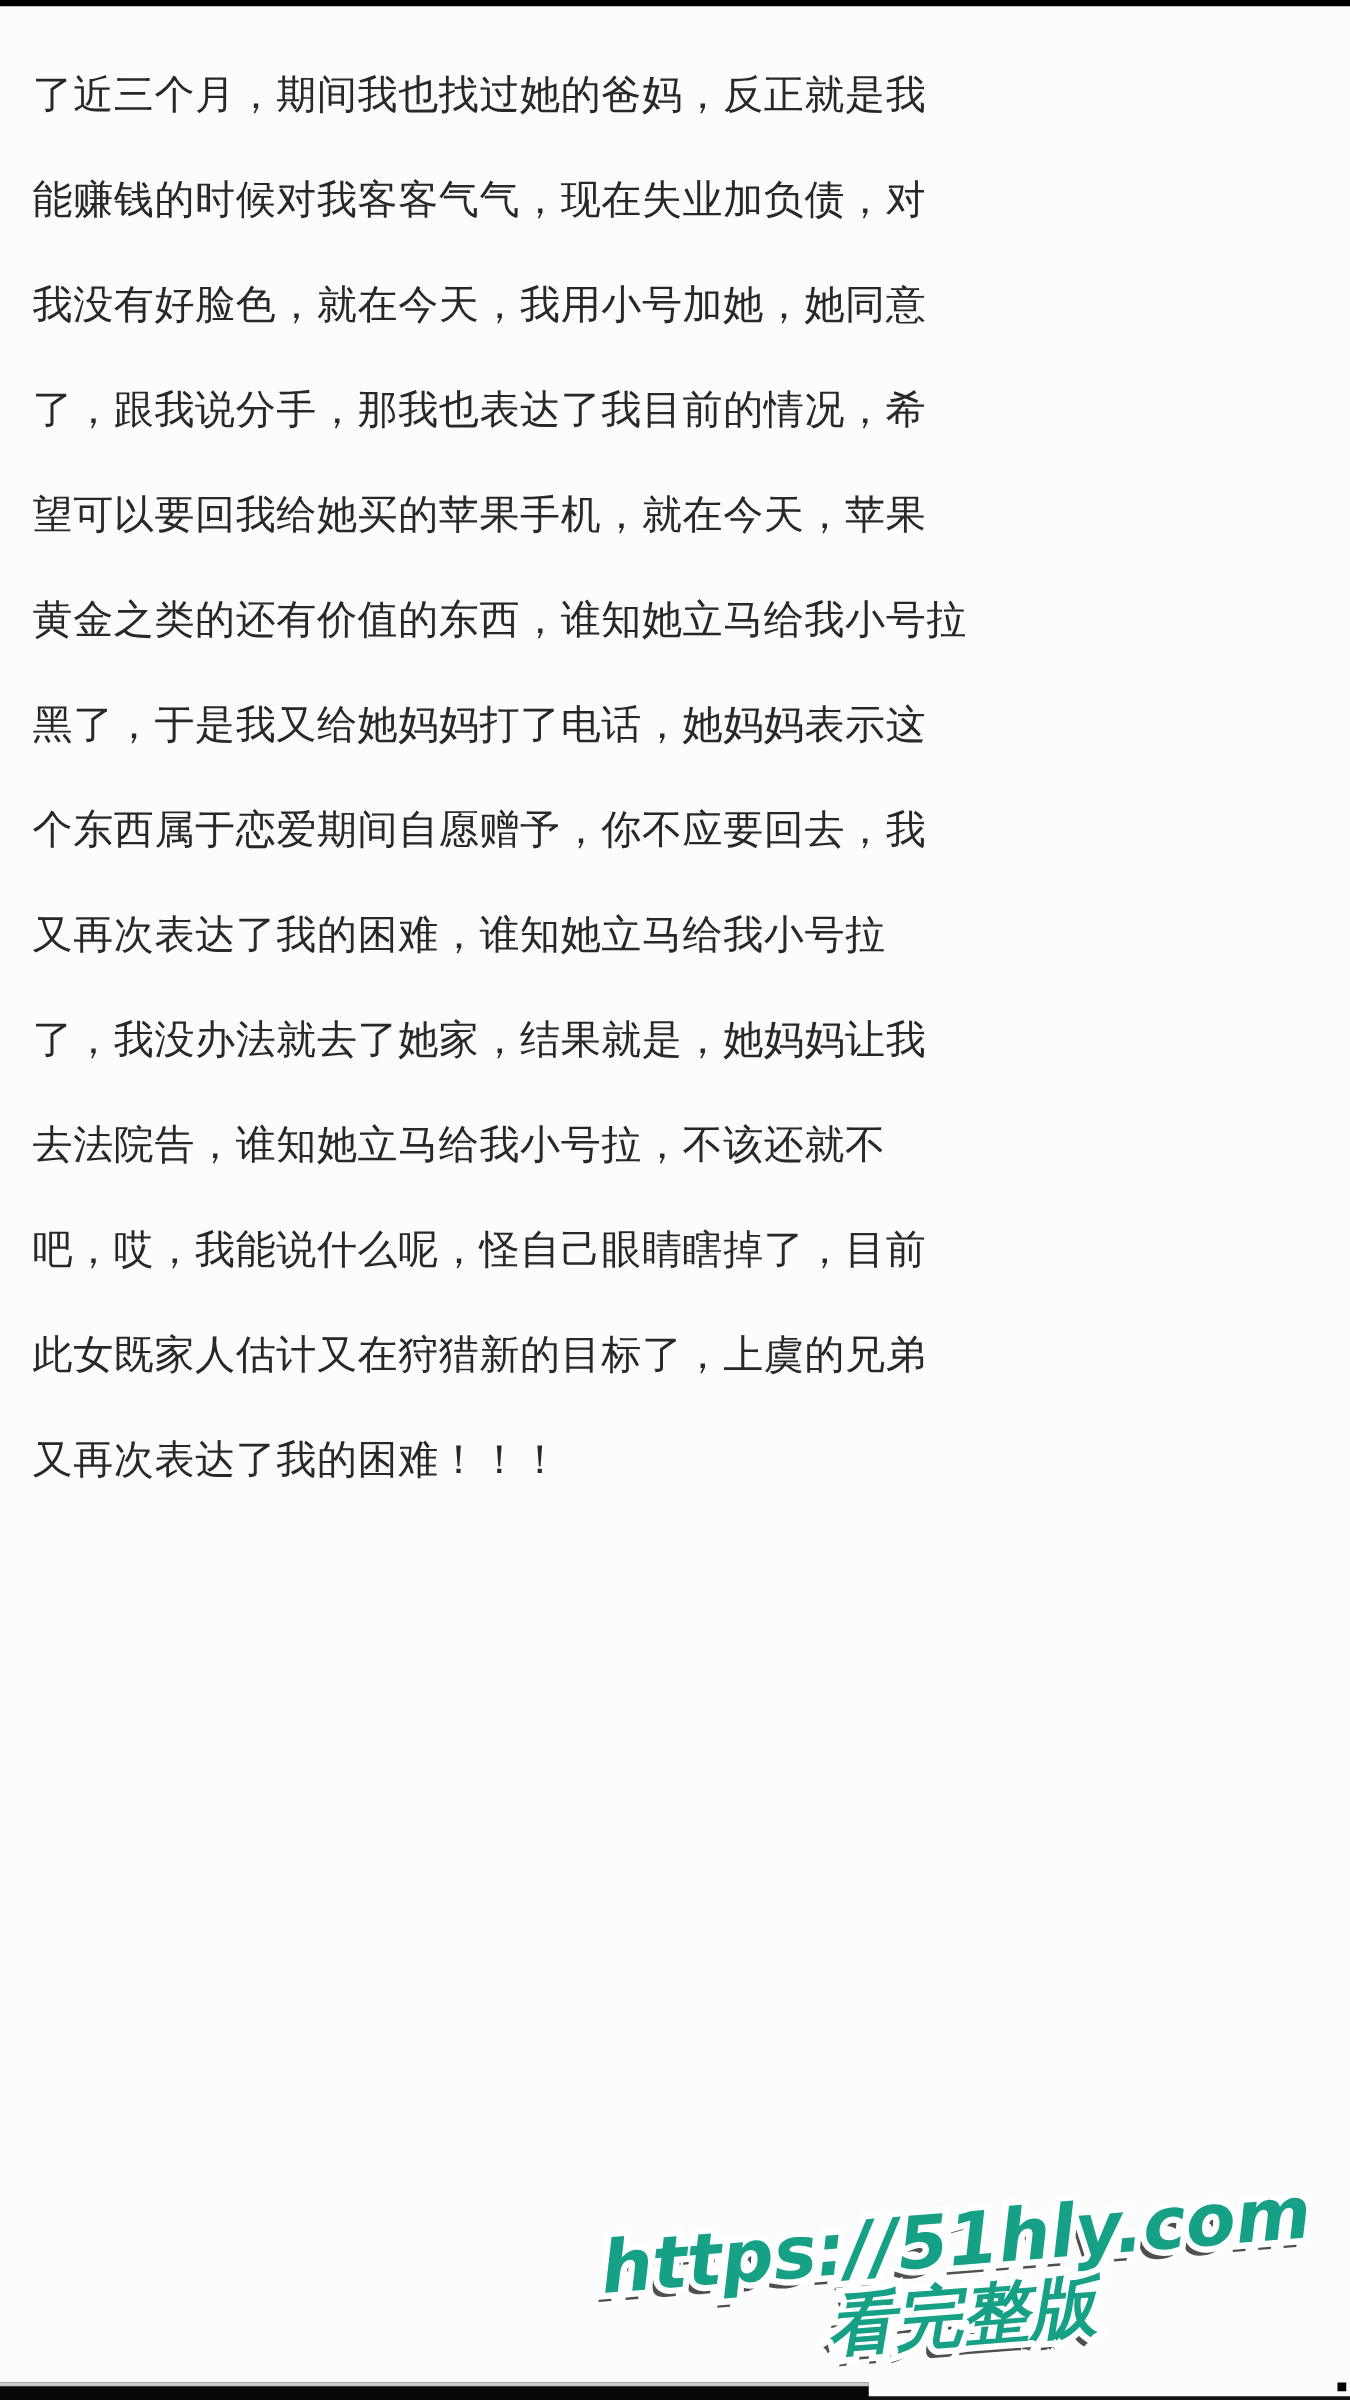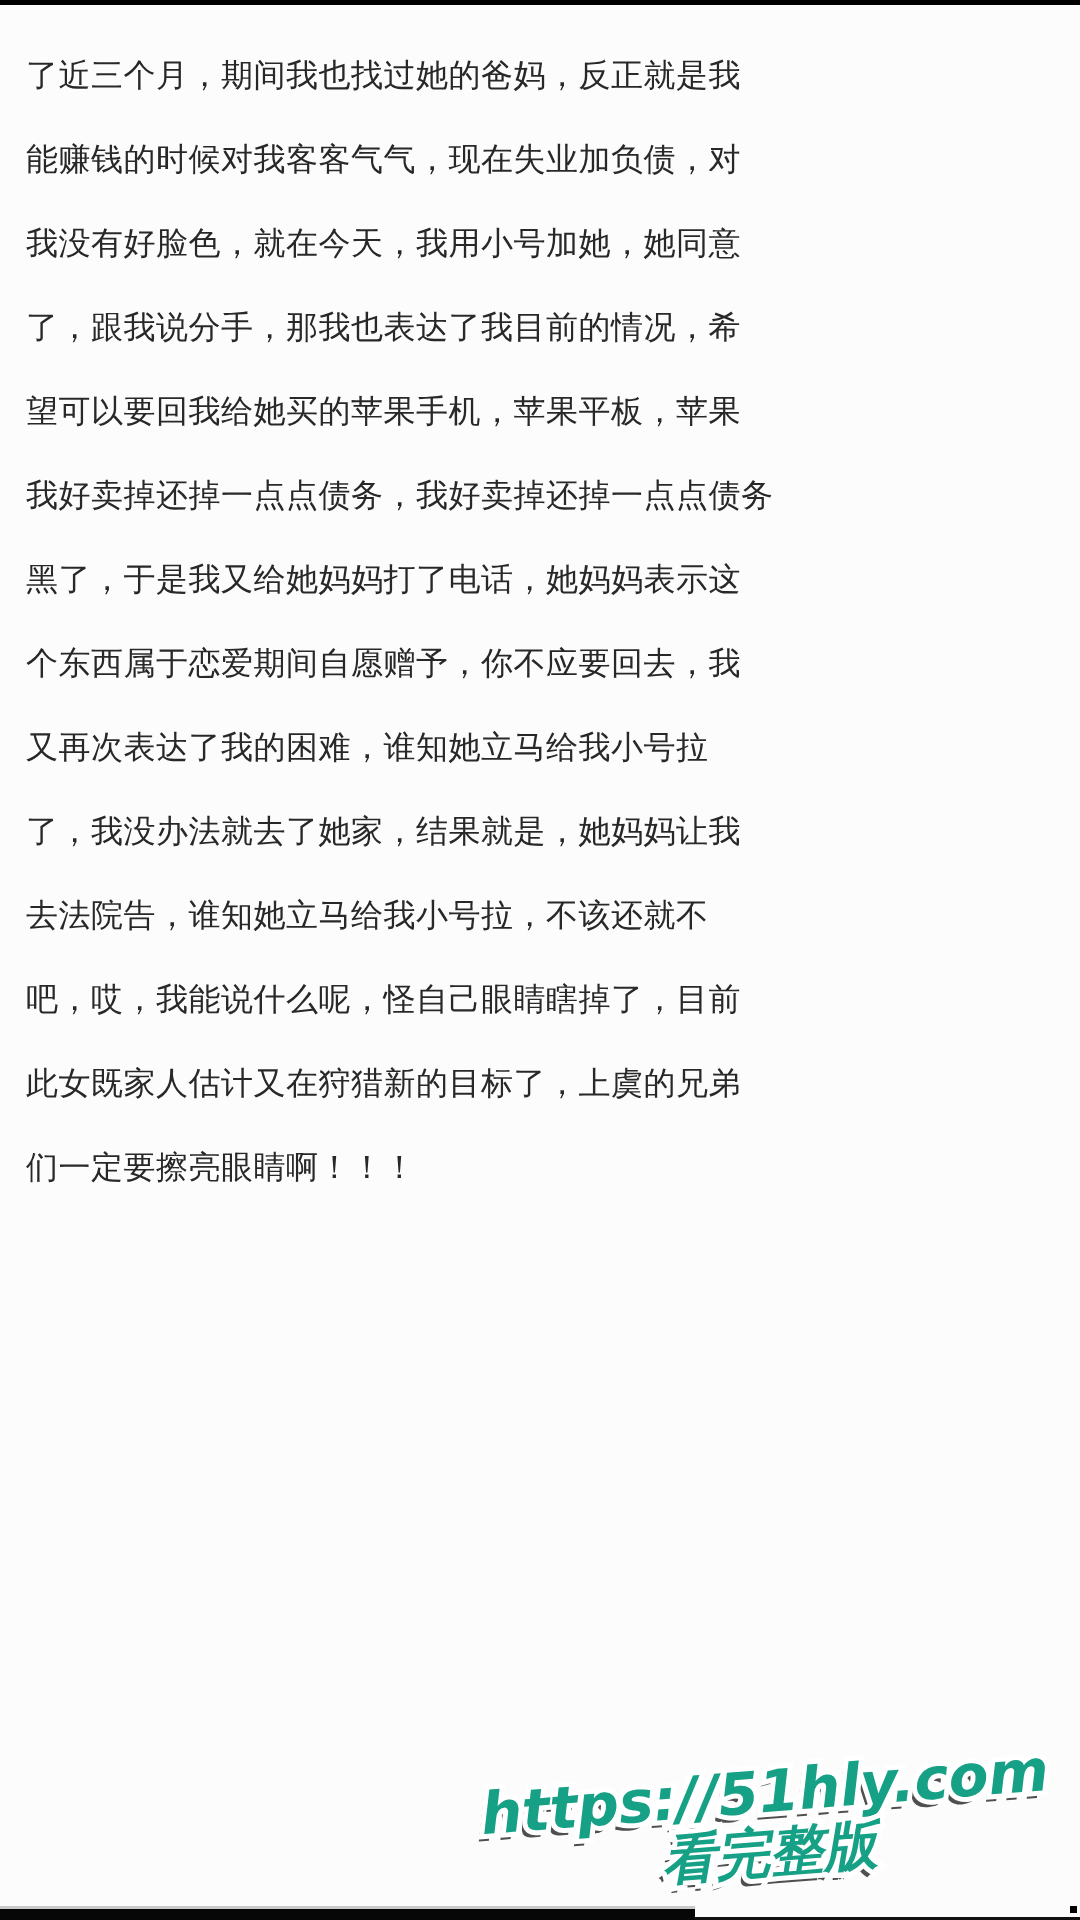--- a/index.html
+++ b/index.html
@@ -89,30 +89,30 @@
 
 <div class="page">
 
   <div class="top-edge"></div>
 
   <div class="text-block">
     <div class="text-line">了近三个月，期间我也找过她的爸妈，反正就是我</div>
     <div class="text-line">能赚钱的时候对我客客气气，现在失业加负债，对</div>
     <div class="text-line">我没有好脸色，就在今天，我用小号加她，她同意</div>
     <div class="text-line">了，跟我说分手，那我也表达了我目前的情况，希</div>
-    <div class="text-line">望可以要回我给她买的苹果手机，苹果平板，苹果</div>
-    <div class="text-line">我好卖掉还掉一点点债务，我好卖掉还掉一点点债务</div>
+    <div class="text-line">望可以要回我给她买的苹果手机，就在今天，苹果</div>
+    <div class="text-line">黄金之类的还有价值的东西，谁知她立马给我小号拉</div>
     <div class="text-line">黑了，于是我又给她妈妈打了电话，她妈妈表示这</div>
     <div class="text-line">个东西属于恋爱期间自愿赠予，你不应要回去，我</div>
     <div class="text-line">又再次表达了我的困难，谁知她立马给我小号拉</div>
     <div class="text-line">了，我没办法就去了她家，结果就是，她妈妈让我</div>
     <div class="text-line">去法院告，谁知她立马给我小号拉，不该还就不</div>
     <div class="text-line">吧，哎，我能说什么呢，怪自己眼睛瞎掉了，目前</div>
     <div class="text-line">此女既家人估计又在狩猎新的目标了，上虞的兄弟</div>
-    <div class="text-line">们一定要擦亮眼睛啊！！！</div>
+    <div class="text-line">又再次表达了我的困难！！！</div>
   </div>
 
   <div class="watermark">
     <div class="wm-line wm-url">
       <span class="wm-outline">https://51hly.com</span>
       <span class="wm-fill wm-colored" style="color: rgb(22, 160, 133);">https://51hly.com</span>
     </div>
     <div class="wm-line wm-caption">
       <span class="wm-outline">看完整版</span>
       <span class="wm-fill wm-colored" style="color: rgb(22, 160, 133);">看完整版</span>

